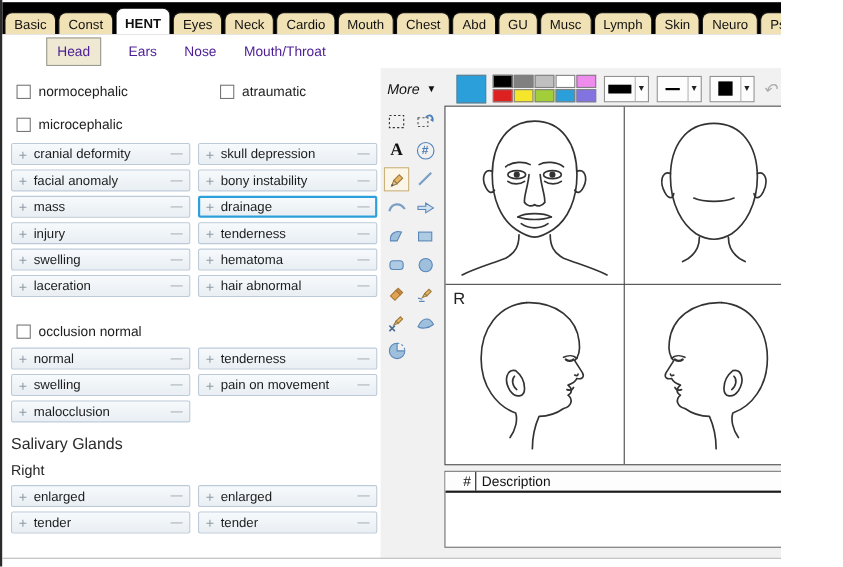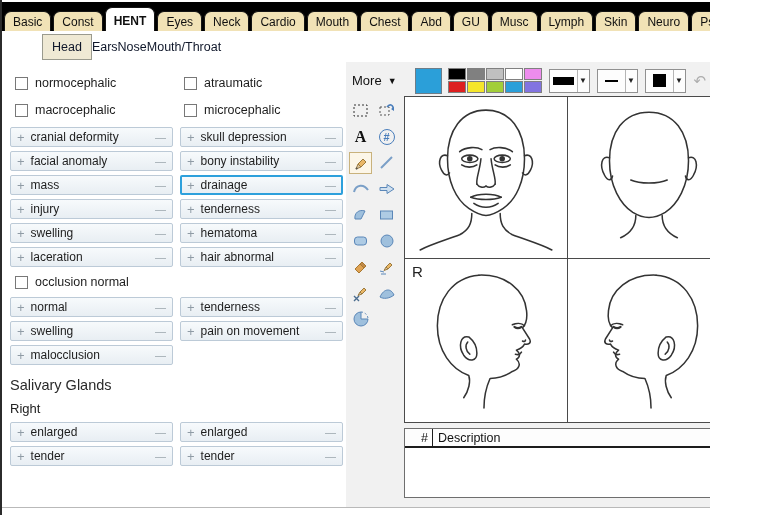--- a/index.html
+++ b/index.html
@@ -10,45 +10,45 @@
   
   .tabbar { position:absolute; top:0; left:0; right:0; height:31px; background:#000;
             border-top:2px solid #fff; display:flex; align-items:flex-end; padding-left:2px; gap:2px; }
   .tab { background:#f1e2b6; border:1px solid #141414; border-bottom:none;
          border-radius:7px 7px 0 0; font-size:12px; color:#101010;
          padding:3px 8px 3px 8px; height:20px; line-height:14px; white-space:nowrap; cursor:default; }
   .tab.active { background:#fff; font-weight:bold; height:24px; padding-top:6px; }
 
   
   .subtabs { position:absolute; top:33px; left:7px; height:28px; display:flex; align-items:center;
-             font-size:12.5px; color:#0f172a;padding-left:33px; }
+             gap:25px; font-size:12.5px; color:#4c1d95;padding-left:33px; }
   .subtab { padding:2px 0; }
   .subtab.active { background:#efe9d4; border:1px solid #9a9a8e; padding:5px 9px; }
 
   
   .left-panel { position:absolute; top:66px; left:8px; width:333px; }
-  .cb-grid { display:grid; grid-template-columns:169px 1fr; row-gap:13px; margin:10px 0 10px 5px; }
+  .cb-grid { display:grid; grid-template-columns:169px 1fr; row-gap:13px; margin:10px 0 10px 5px;gap:16px; }
   .cb-item { display:flex; align-items:center; font-size:12.5px; color:#1d1d1d; }
   .cb-box { width:13px; height:13px; border:1px solid #787878; background:#fff; margin-right:7px; flex:none; }
   .btn-grid { display:grid; grid-template-columns:163px 163px; gap:4px 7px; }
   .fbtn { height:20px; display:flex; align-items:center; padding:0 6px;
           background:linear-gradient(#f7fafc,#e8eef3); border:1px solid #bccad7; border-radius:2px;
           font-size:12px; color:#1d1d1d; }
   .fbtn .plus  { color:#8f9ba5; font-size:13px; margin-right:6px; }
   .fbtn .minus { color:#9aa5ad; font-size:11px; margin-left:auto; }
   .fbtn.sel { border:2px solid #2da0dc; padding:0 5px; }
   .section-h { font-size:14.5px; color:#2a2a2a; margin-top:12px; }
-  .jaw-cb { margin-top:8px; margin-left:5px; }
+  .jaw-cb { margin-top:24px; margin-left:5px; }
   .jaw-grid, .sal-grid { display:grid; grid-template-columns:163px 163px; gap:4px 7px; margin-top:8px; }
   .rl-labels { display:grid; grid-template-columns:170px 1fr; font-size:13px; color:#222; margin-top:8px; }
   .sal-grid { margin-top:6px; }
 
   
   .right-panel { position:absolute; left:344px; top:62px; width:422px; height:445px; background:#f1f1f1; }
-  .toolbar { position:absolute; top:4px; left:4px; right:4px; height:29px; display:flex; align-items:center; }
+  .toolbar { position:absolute; top:4px; left:4px; right:4px; height:29px; display:flex; align-items:center;font-style:italic; }
   .more-btn { font-size:13px; color:#111; display:flex; align-items:center; gap:6px; margin:0 18px 0 2px; }
   .more-arrow { font-size:9px; }
   .cur-color { width:27px; height:26px; border:1px solid #6d7d88; flex:none; }
   .palette { display:grid; grid-template-columns:repeat(5,18px); grid-auto-rows:12px; gap:1px; margin-left:6px; }
   .swatch { border:1px solid #808080; }
   .dd { width:41px; height:24px; margin-left:7px; background:#fdfdfd; border:1px solid #919191;
         display:flex; align-items:center; flex:none; }
   .dd .prev { flex:1; display:flex; align-items:center; justify-content:center; }
   .dd .arrow { width:12px; font-size:8px; color:#222; text-align:center; border-left:1px solid #b5b5b5;
                align-self:stretch; display:flex; align-items:center; justify-content:center; }
@@ -130,24 +130,20 @@
 
   <div class="left-panel">
     <div class="cb-grid">
       <div class="cb-item">
         <span class="cb-box"></span>
         <span>normocephalic</span>
       </div>
       <div class="cb-item">
         <span class="cb-box"></span>
         <span>atraumatic</span>
-      </div>
-      <div class="cb-item">
-        <span class="cb-box"></span>
-        <span>macrocephalic</span>
       </div>
       <div class="cb-item">
         <span class="cb-box"></span>
         <span>microcephalic</span>
       </div>
     </div>
 
     <div class="btn-grid">
       <div class="fbtn">
         <span class="plus">+</span>

